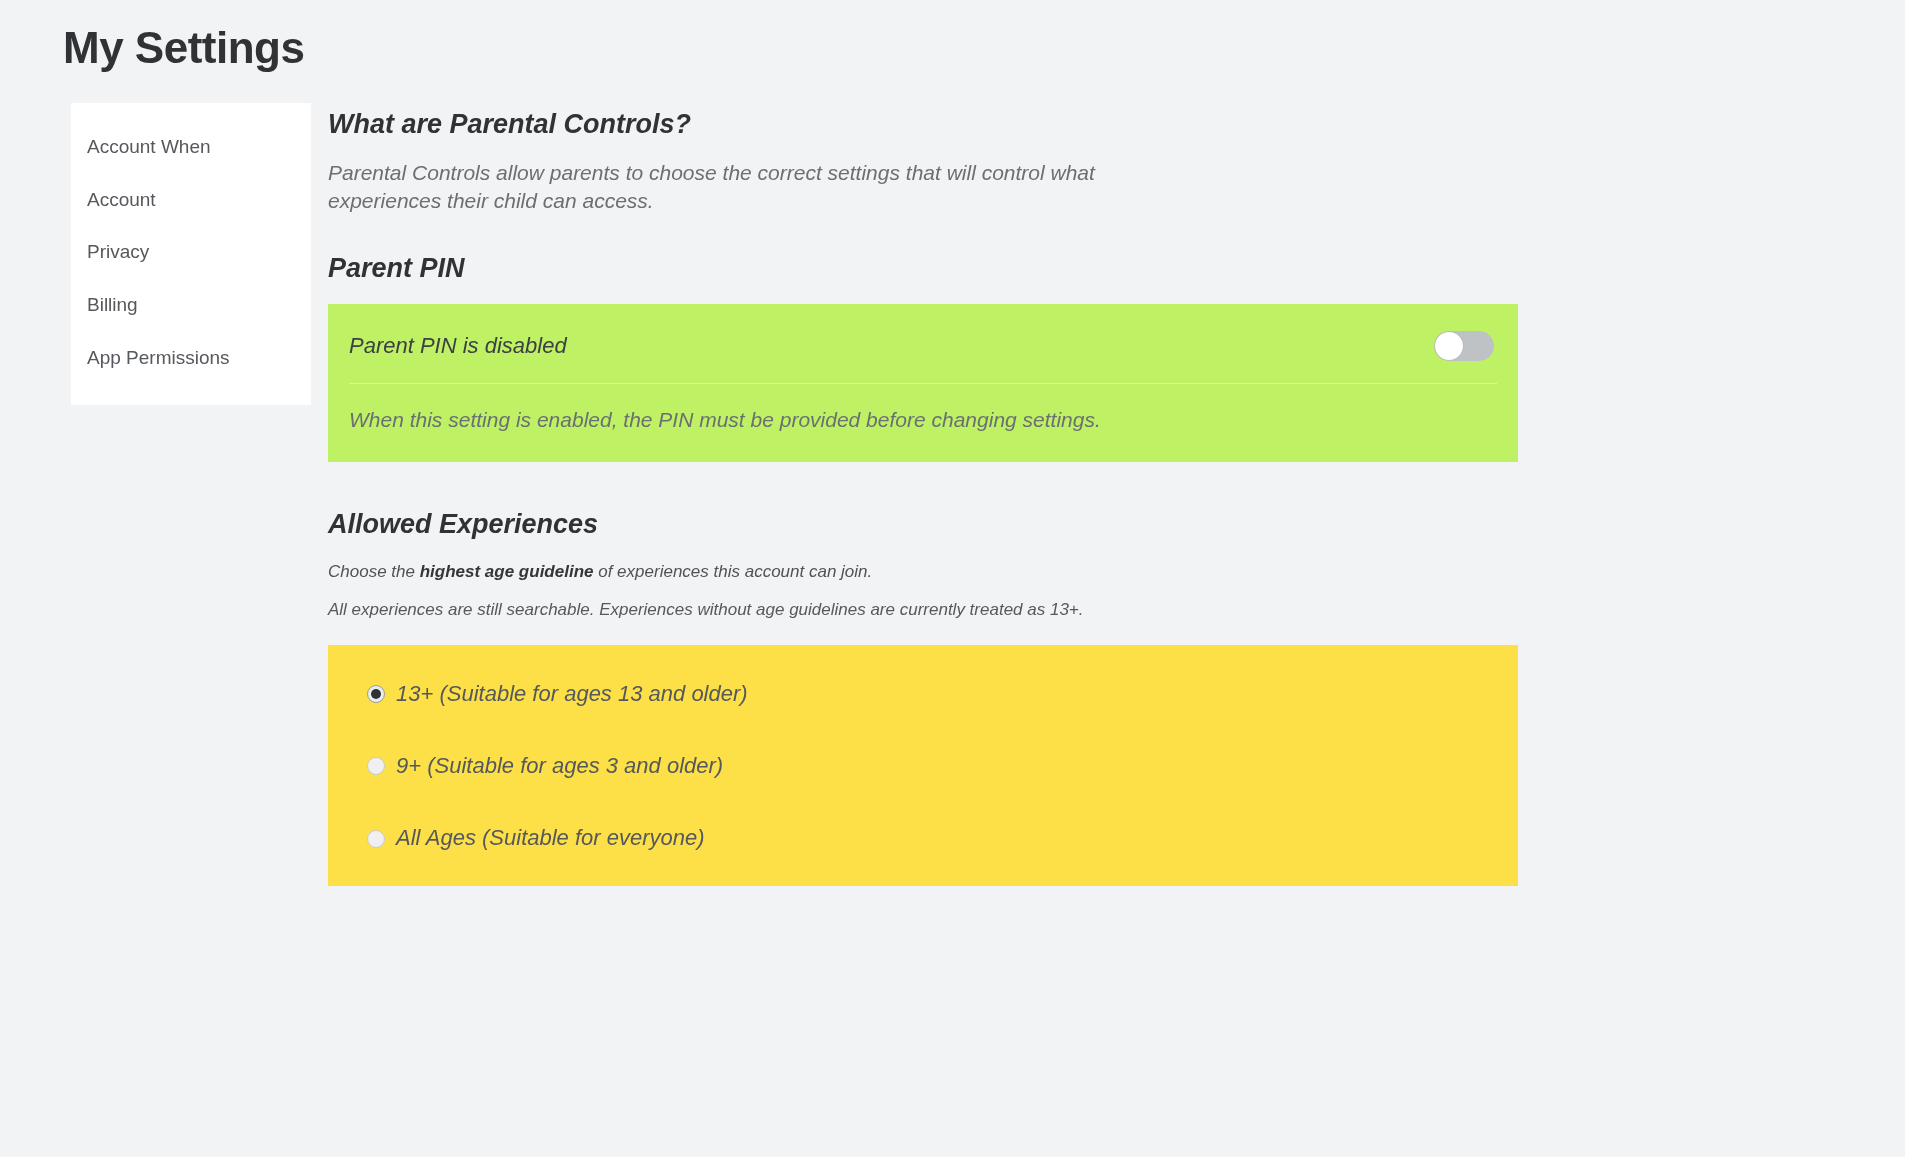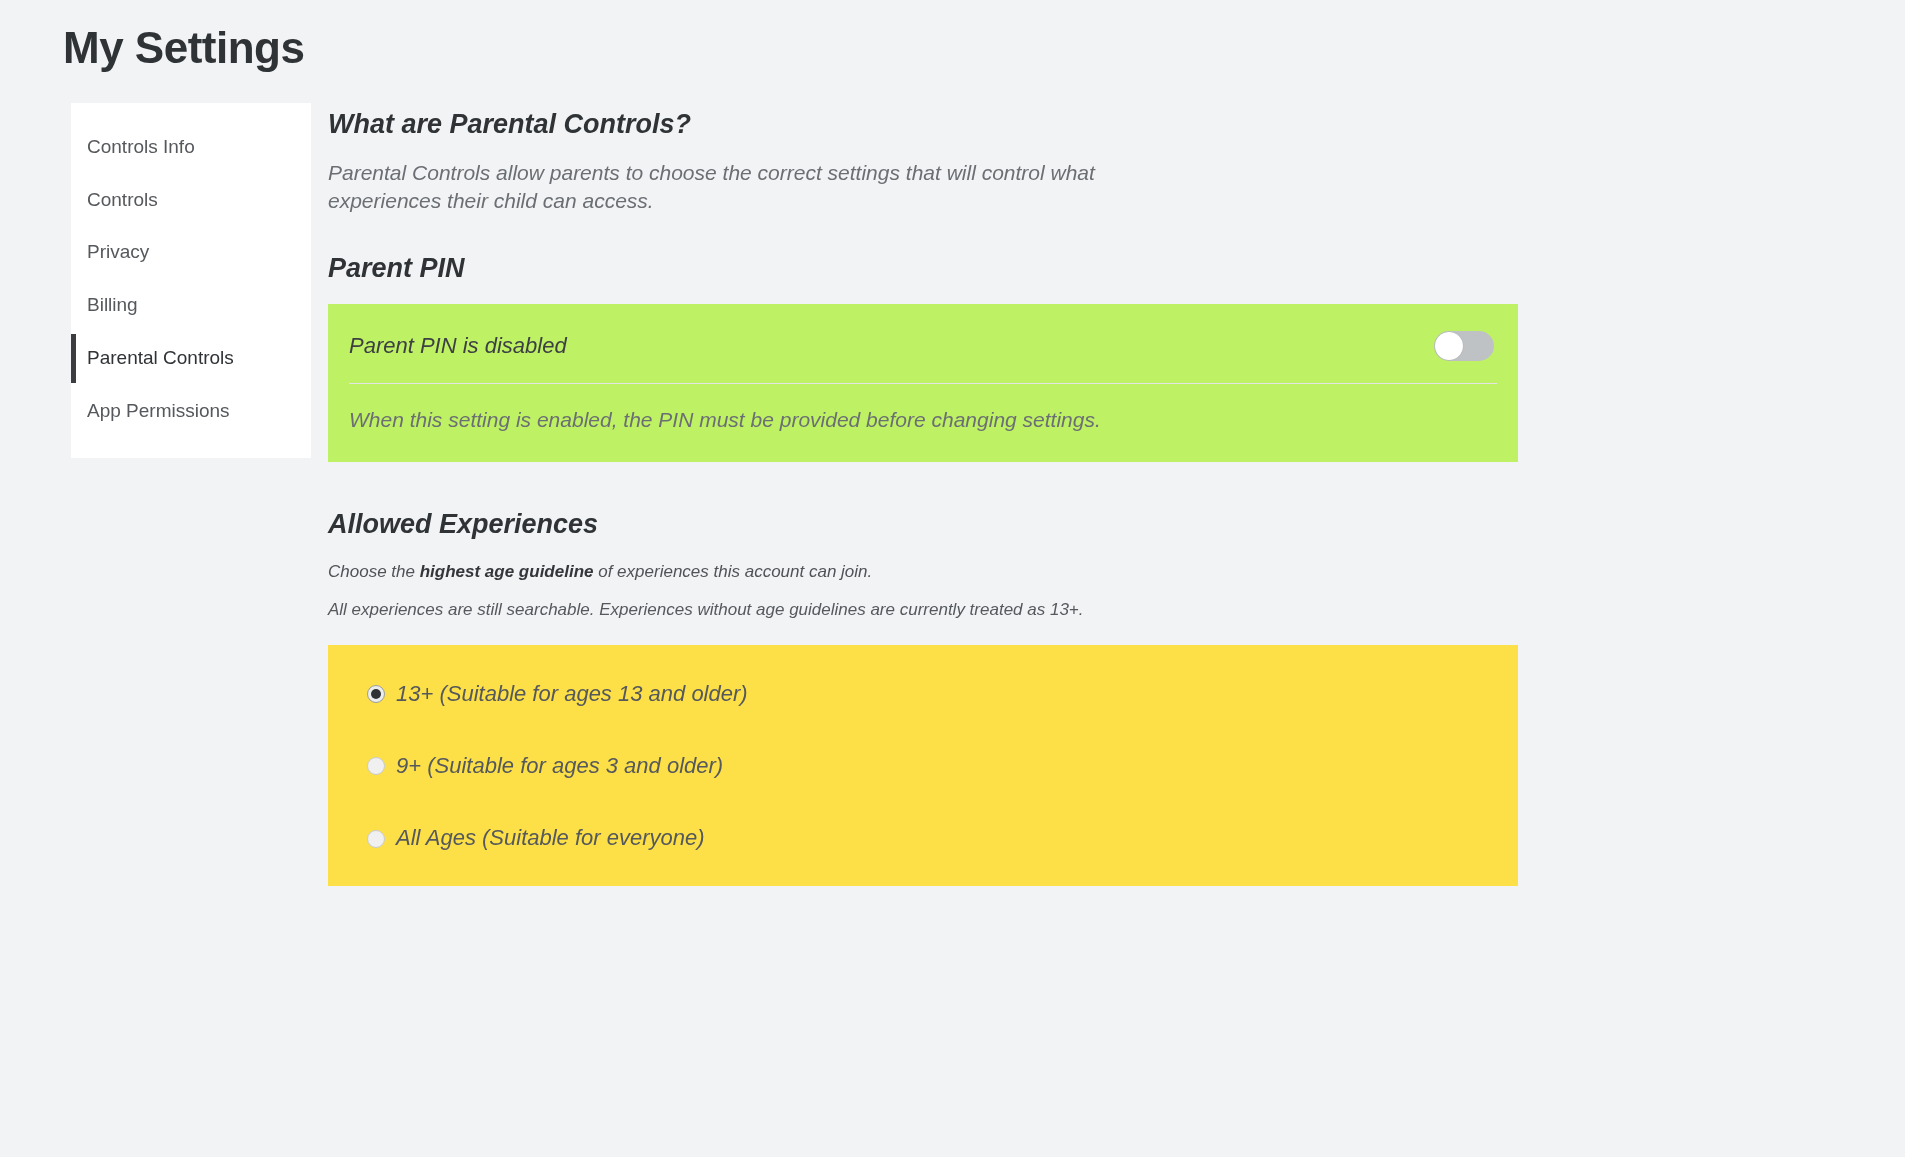--- a/index.html
+++ b/index.html
@@ -209,33 +209,30 @@
 </style>
 </head>
 <body>
 
 <h1 class="page-title">My Settings</h1>
 
 <div class="layout">
 
   <nav class="sidebar">
     <div class="sidebar-item">
-      <span>Controls Info</span>
-    </div>
-    <div class="sidebar-item">
-      <span>Controls</span>
+      <span>Account When</span>
+    </div>
+    <div class="sidebar-item">
+      <span>Account</span>
     </div>
     <div class="sidebar-item">
       <span>Privacy</span>
     </div>
     <div class="sidebar-item">
       <span>Billing</span>
-    </div>
-    <div class="sidebar-item active">
-      <span>Parental Controls</span>
     </div>
     <div class="sidebar-item">
       <span>App Permissions</span>
     </div>
   </nav>
 
   <main class="main">
 
     <h2 class="section-heading">What are Parental Controls?</h2>
     <p class="intro-text">Parental Controls allow parents to choose the correct settings that will control what experiences their child can access.</p>

